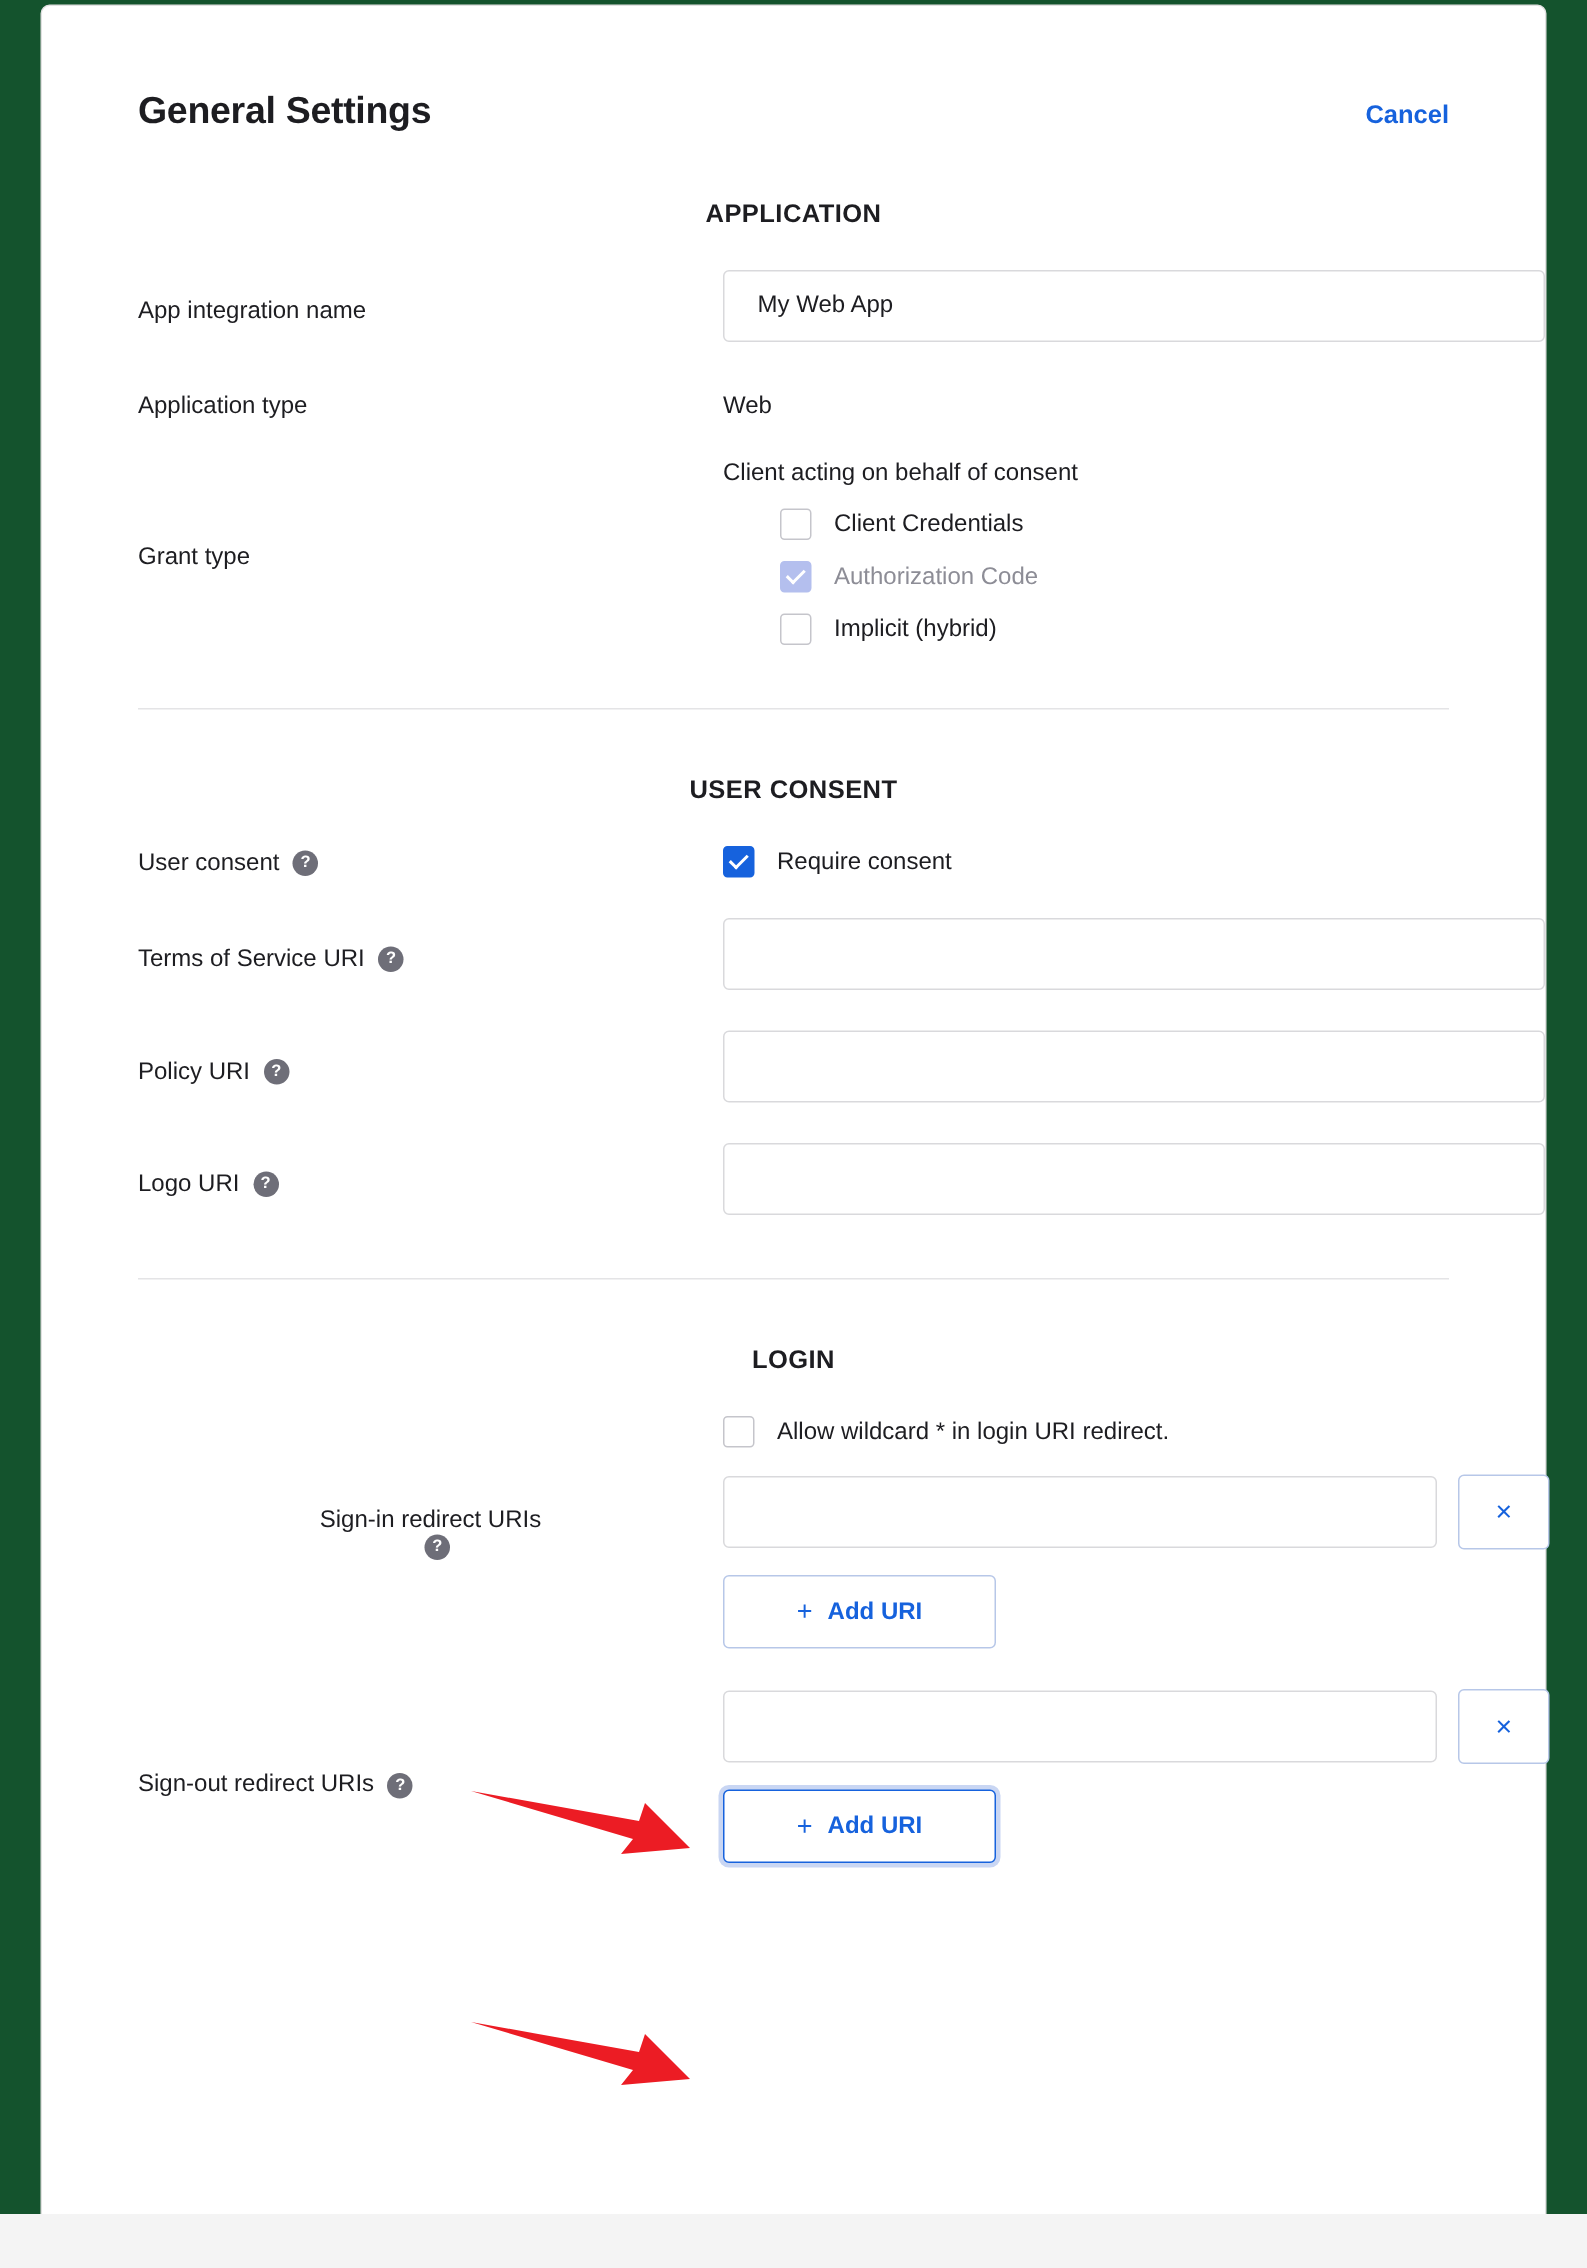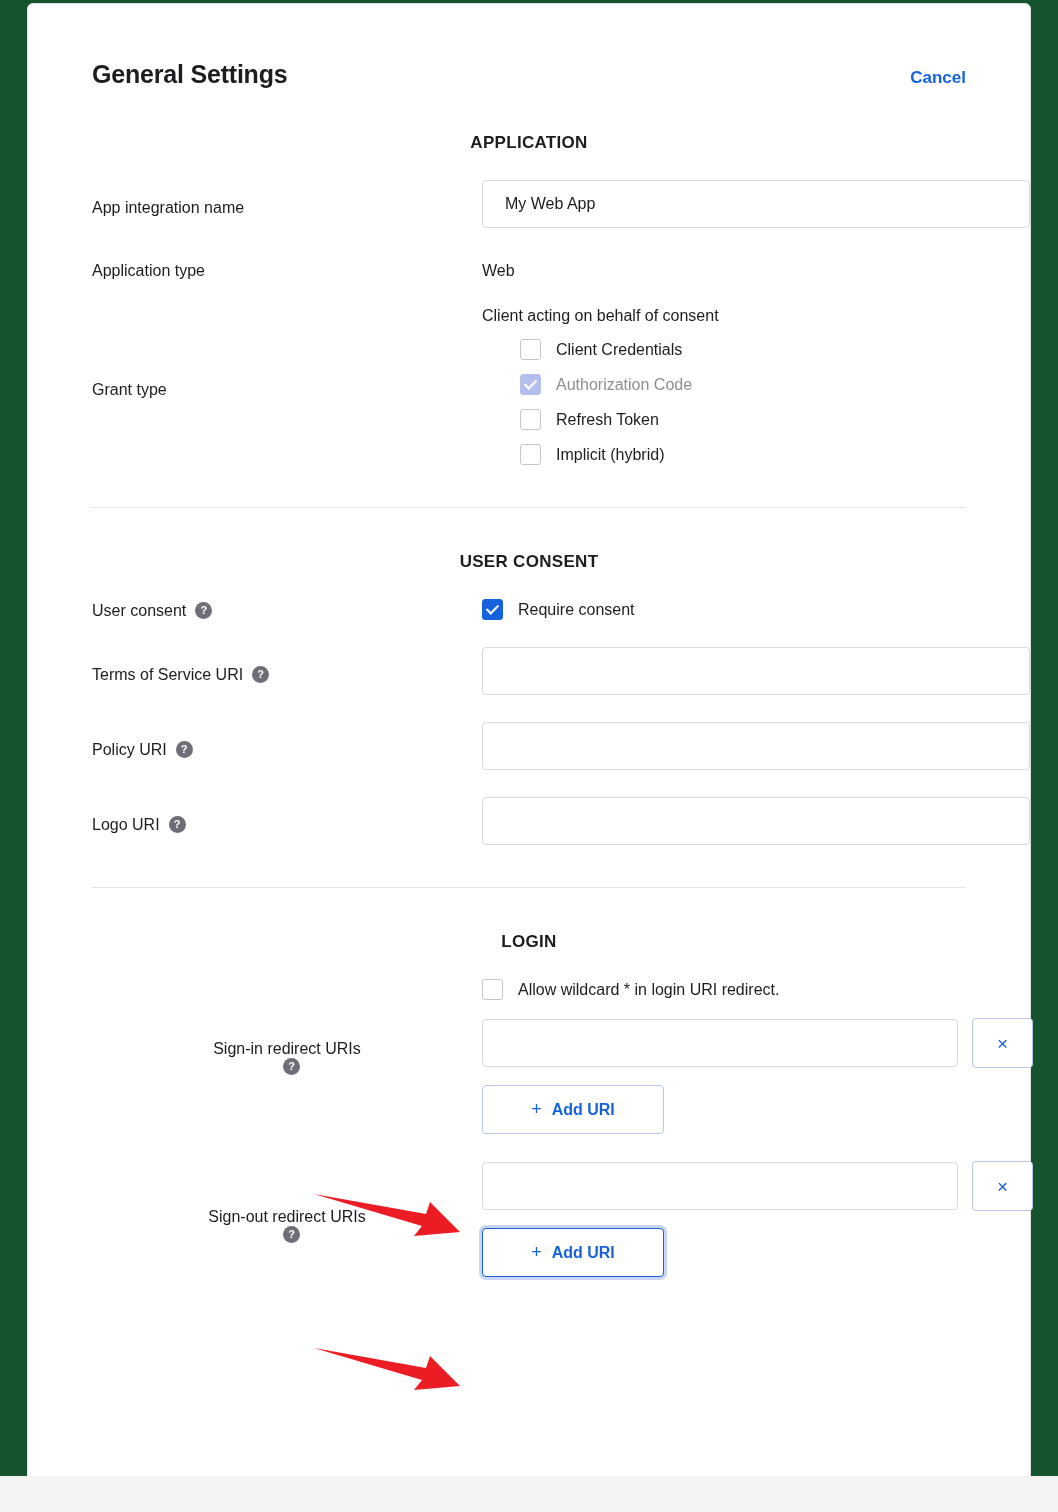--- a/index.html
+++ b/index.html
@@ -294,24 +294,20 @@
             <div class="checkbox"></div>
             <div class="check-label">Client Credentials</div>
           </div>
 
 
           <div class="check-row">
             <div class="checkbox checked-disabled"></div>
             <div class="check-label muted">Authorization Code</div>
           </div>
 
-          <div class="check-row">
-            <div class="checkbox"></div>
-            <div class="check-label">Refresh Token</div>
-          </div>
 
           <div class="check-row last">
             <div class="checkbox"></div>
             <div class="check-label">Implicit (hybrid)</div>
           </div>
         </div>
       </div>
 
       <div class="divider"></div>
 
@@ -379,21 +375,21 @@
             <div class="remove-btn">×</div>
           </div>
           <div class="add-uri-btn">
             <span class="plus">+</span>
             <span>Add URI</span>
           </div>
         </div>
       </div>
 
       <div class="row">
-        <div class="row-label tight" style="padding-top:12px;flex-direction:column;">
+        <div class="row-label tight" style="padding-top:12px;">
           <span>Sign-out redirect URIs</span>
           <span class="help-icon">?</span>
         </div>
         <div class="row-field">
           <div class="uri-line">
             <input class="uri-input" type="text" value="" style="">
             <div class="remove-btn">×</div>
           </div>
           <div class="add-uri-btn focused">
             <span class="plus">+</span>

